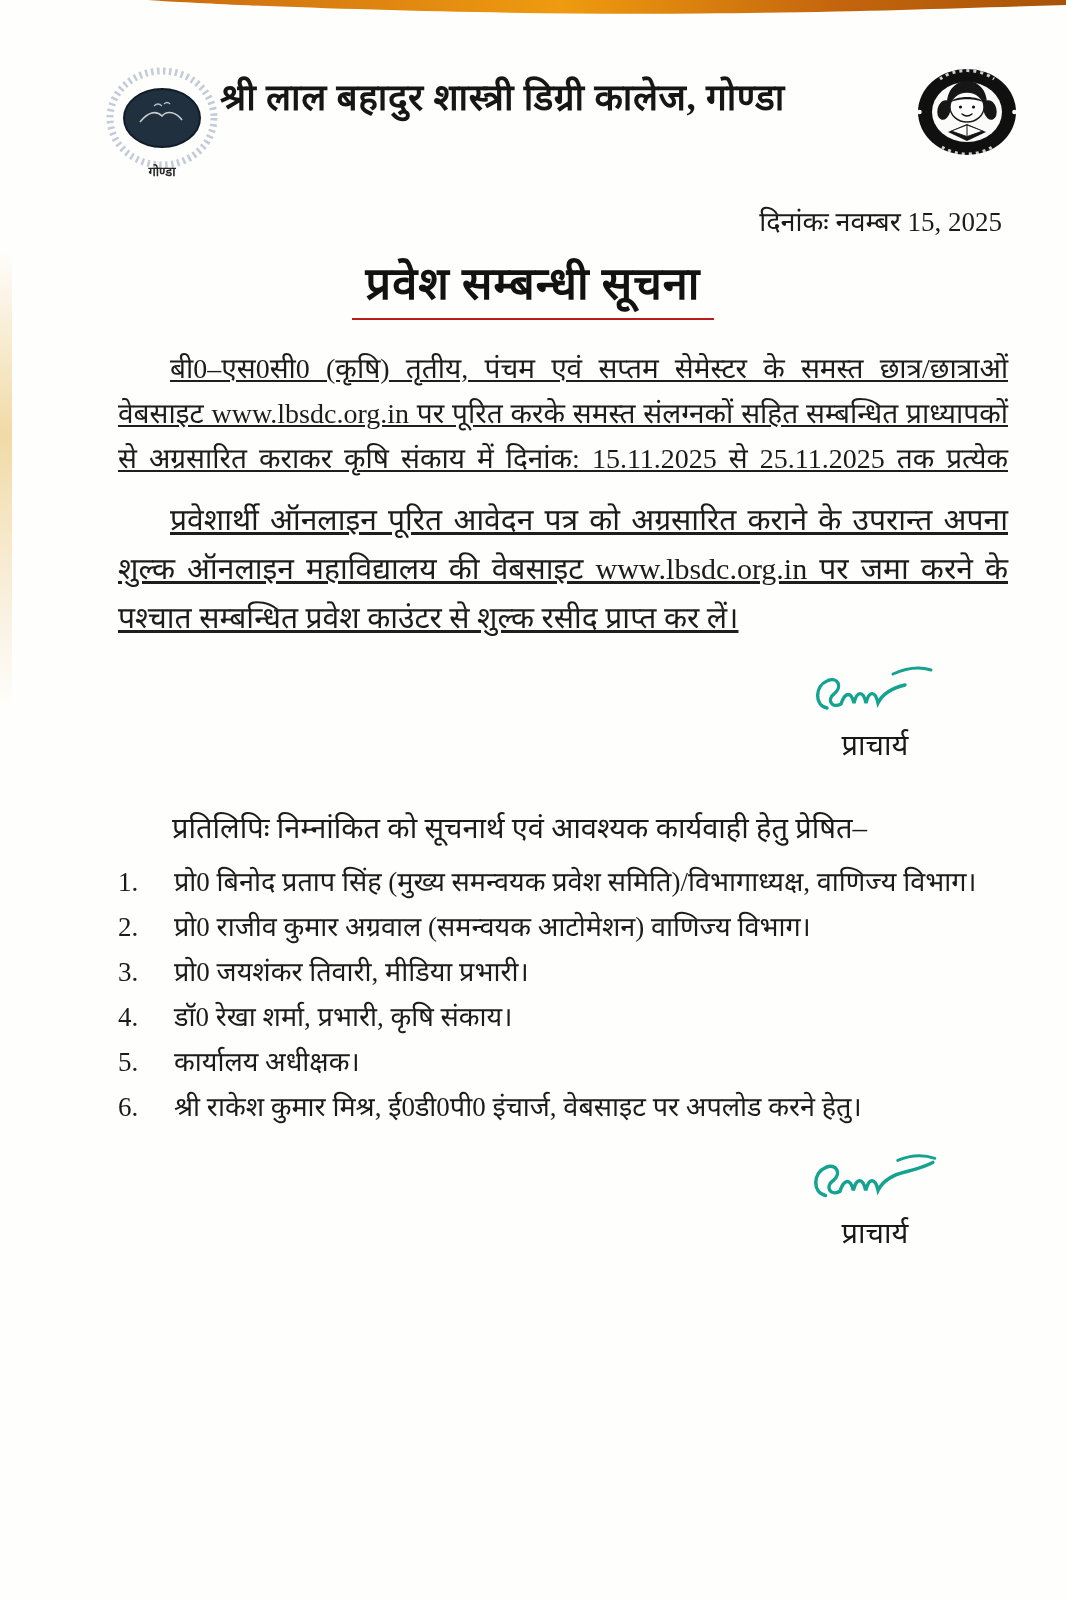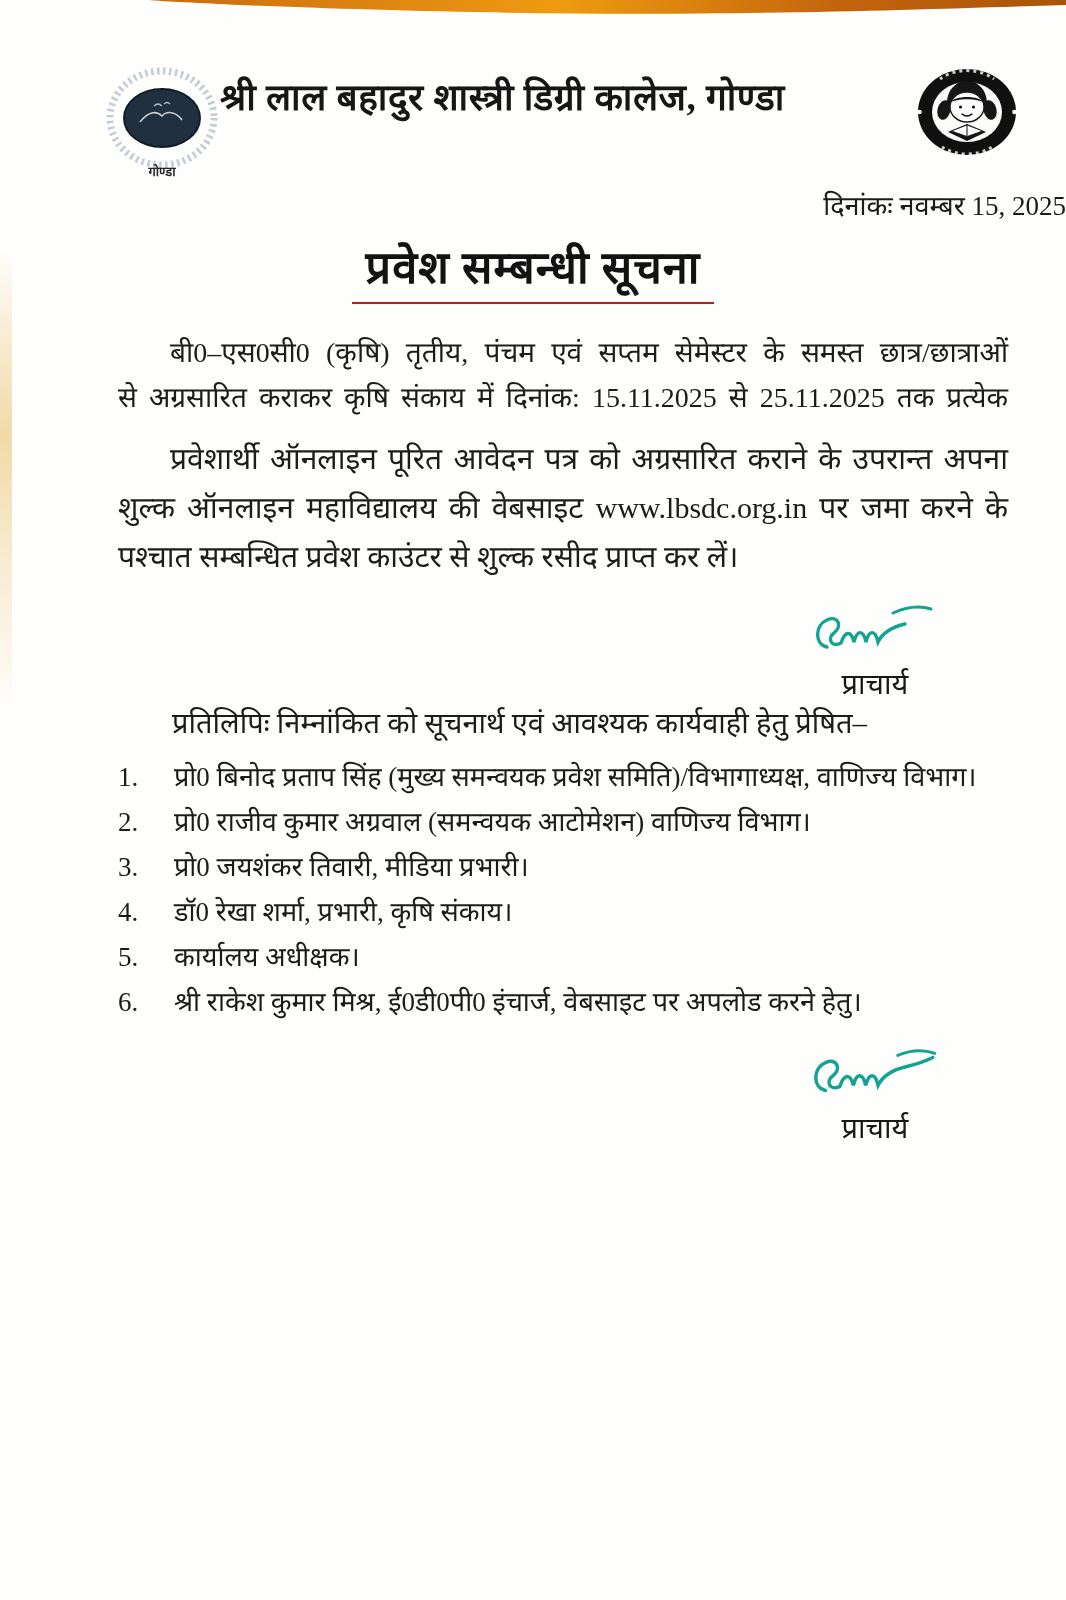--- a/index.html
+++ b/index.html
@@ -36,39 +36,40 @@
     font-size: 37px;
     font-weight: bold;
     letter-spacing: 0.5px;
     padding-top: 14px;
     color: #161616;
   }
   .logo-right { flex: 0 0 auto; margin-top: 6px; }
 
   .date-line {
     text-align: right;
+    padding-right: 64px;
     font-size: 27px;
-    margin-top: 2px;
+    margin-top: 18px;
     color: #1b1b1b;
   }
 
   .title-wrap { text-align: center; margin-top: 12px; }
   .doc-title {
     display: inline-block;
     font-size: 45px;
     font-weight: bold;
     color: #121212;
     border-bottom: 2px solid #b91c1c;
     padding: 0 14px 6px 14px;
     letter-spacing: 1px;
   }
 
   .body-text { padding: 0 58px 0 118px; }
 
-  .para { margin-top: 26px; }
+  .para { margin-top: 26px; text-decoration: underline; }
   .para .line {
     font-size: 28px;
     line-height: 45px;
     text-align: justify;
     text-align-last: justify;
     white-space: normal;
     color: #1c1c1c;
   }
   .para .line.first { text-indent: 52px; }
   .para .line.last { text-align-last: left; }
@@ -78,20 +79,21 @@
 
   .sig-block {
     width: 190px;
     margin: 20px 96px 0 auto;
     text-align: center;
   }
   .sig-block.bottom { margin-top: 18px; }
   .sig-label { font-size: 29px; color: #181818; margin-top: -4px; text-align: center; }
 
   .copy-intro {
+    margin-top: 44px;
     padding-left: 172px;
     font-size: 29px;
     color: #1b1b1b;
   }
 
   .copy-list { margin-top: 14px; padding: 0 40px 0 118px; }
   .copy-item { display: flex; line-height: 45px; }
   .copy-item .num {
     flex: 0 0 56px;
     font-size: 27px;
@@ -156,20 +158,21 @@
 
   <div class="date-line">दिनांकः नवम्बर 15, 2025</div>
 
   <div class="title-wrap">
     <span class="doc-title">प्रवेश सम्बन्धी सूचना</span>
   </div>
 
   <div class="body-text">
     <div class="para">
       <div class="line first">बी0–एस0सी0 (कृषि)  तृतीय, पंचम एवं सप्तम सेमेस्टर के समस्त छात्र/छात्राओं</div>
+      <div class="line">वेबसाइट www.lbsdc.org.in पर पूरित करके समस्त संलग्नकों सहित सम्बन्धित प्राध्यापकों</div>
       <div class="line">से अग्रसारित कराकर कृषि संकाय में दिनांक: 15.11.2025 से 25.11.2025 तक प्रत्येक</div>
     </div>
     <div class="para second">
       <div class="line first">प्रवेशार्थी ऑनलाइन पूरित आवेदन पत्र को अग्रसारित कराने के उपरान्त अपना</div>
       <div class="line">शुल्क ऑनलाइन महाविद्यालय की वेबसाइट www.lbsdc.org.in पर जमा करने के</div>
       <div class="line last">पश्चात सम्बन्धित प्रवेश काउंटर से शुल्क रसीद प्राप्त कर लें।</div>
     </div>
   </div>
 
   <div class="sig-block">

